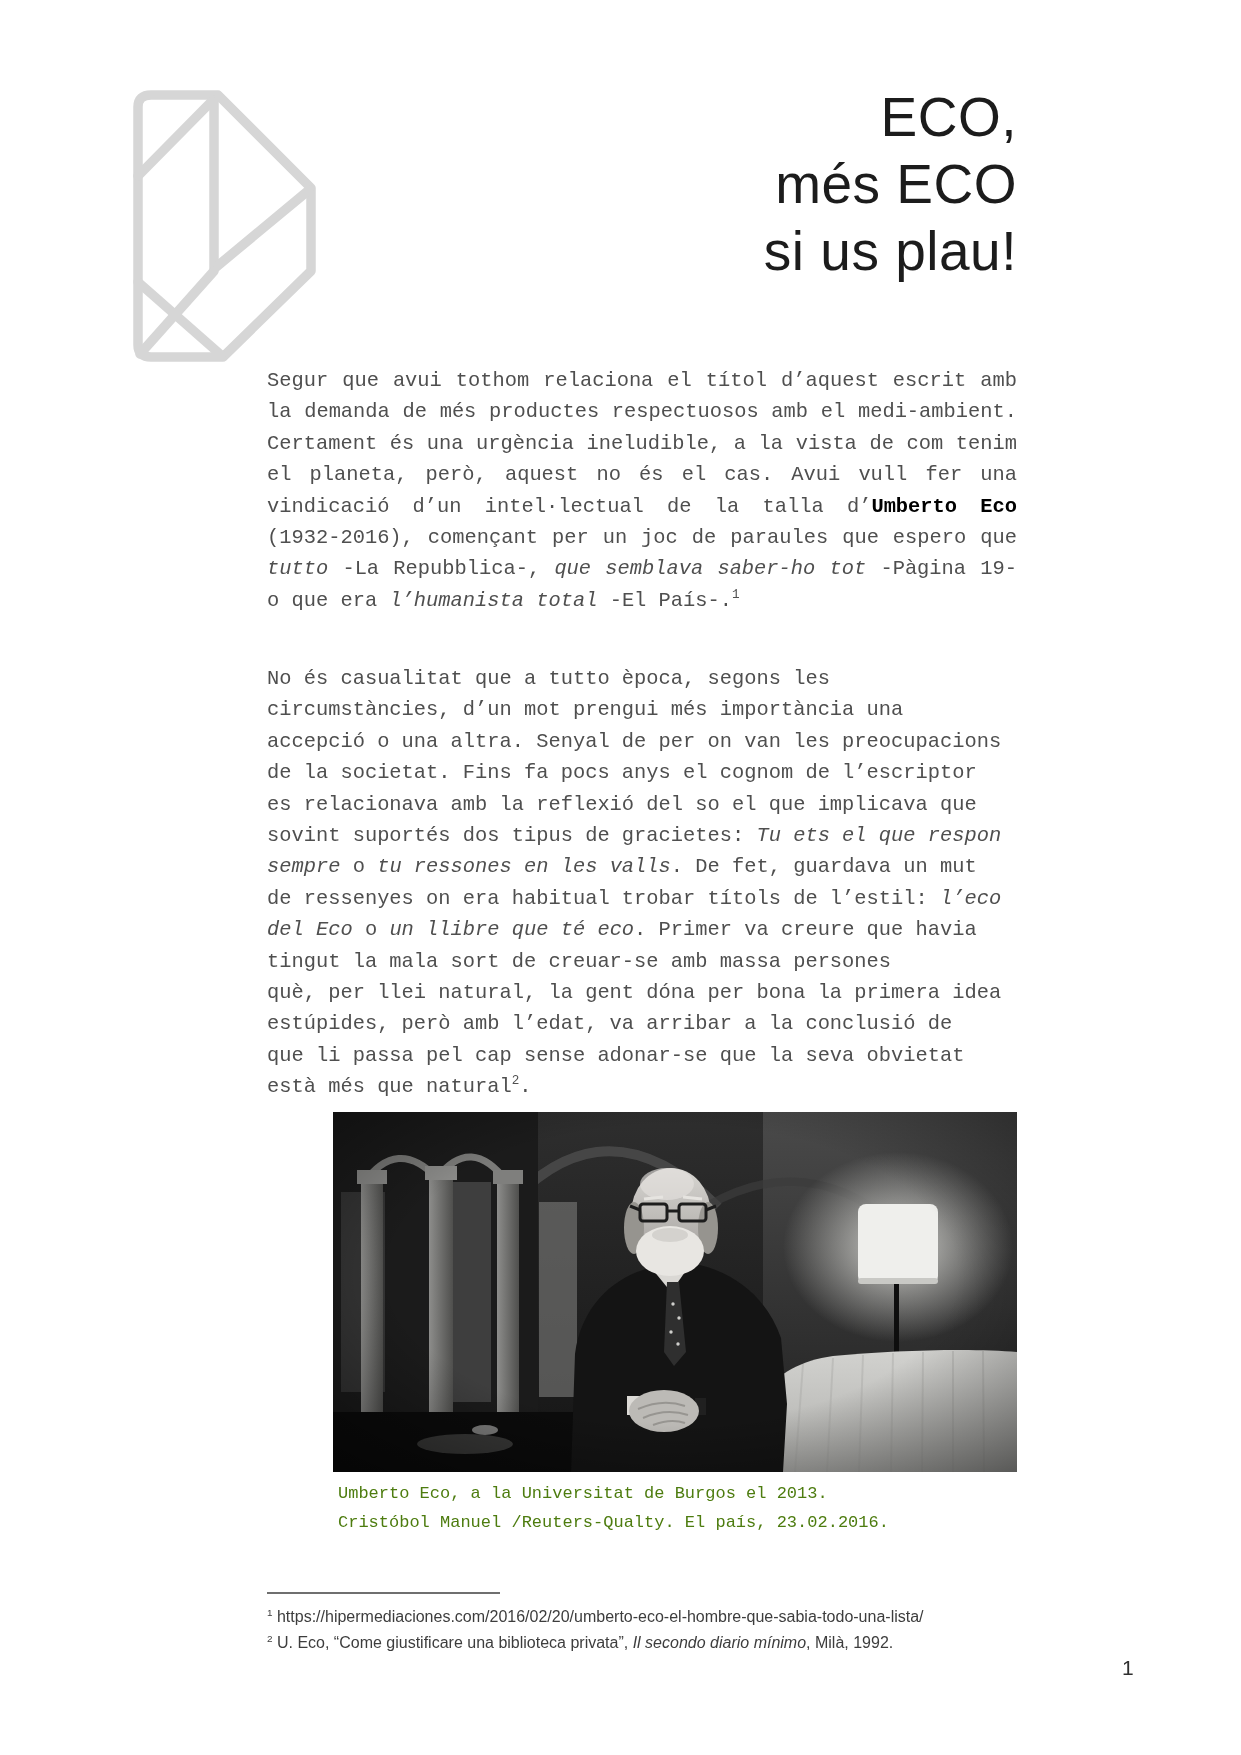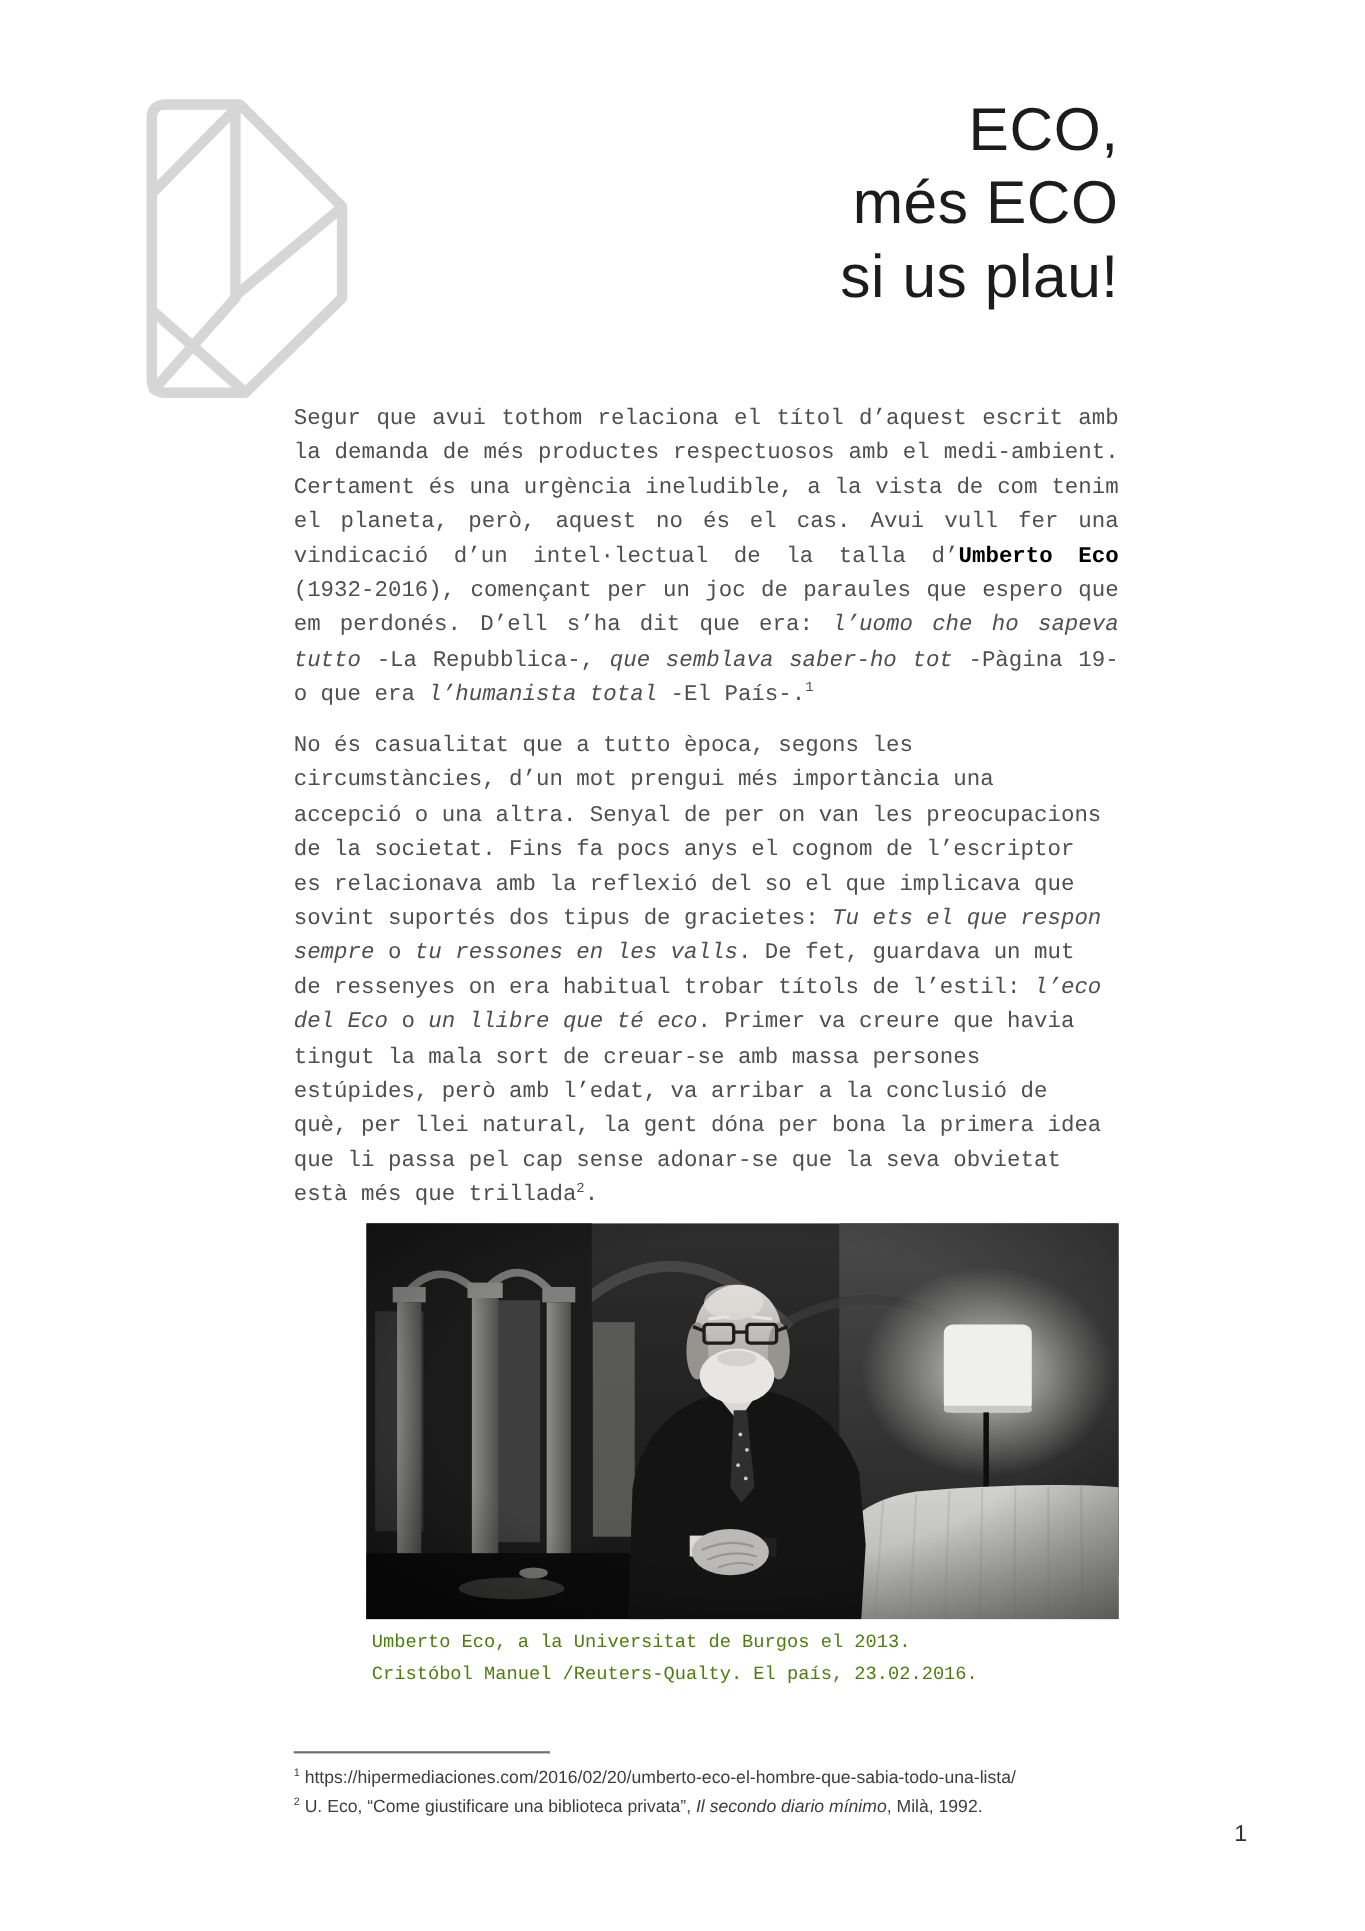--- a/index.html
+++ b/index.html
@@ -63,39 +63,38 @@
     <div>si us plau!</div>
   </div>
 
   <div class="para p1">
       <div class="tline"><span>Segur que avui tothom relaciona el títol d’aquest escrit amb</span></div>
       <div class="tline"><span>la demanda de més productes respectuosos amb el medi-ambient.</span></div>
       <div class="tline"><span>Certament és una urgència ineludible, a la vista de com tenim</span></div>
       <div class="tline"><span>el planeta, però, aquest no és el cas. Avui vull fer una</span></div>
       <div class="tline"><span>vindicació d’un intel·lectual de la talla d’</span><span class="b">Umberto Eco</span></div>
       <div class="tline"><span>(1932-2016), començant per un joc de paraules que espero que</span></div>
-      <div class="tline"><span>em perdonés. D’ell s’ha dit que era: </span><span class="i">l’uomo che ho sapeva</span></div>
       <div class="tline"><span class="i">tutto</span><span> -La Repubblica-, </span><span class="i">que semblava saber-ho tot</span><span> -Pàgina 19-</span></div>
       <div class="tline"><span>o que era </span><span class="i">l’humanista total</span><span> -El País-.</span><span class="sup">1</span></div>
     </div>
   <div class="para p2">
       <div class="tline"><span>No és casualitat que a tutto època, segons les</span></div>
       <div class="tline"><span>circumstàncies, d’un mot prengui més importància una</span></div>
       <div class="tline"><span>accepció o una altra. Senyal de per on van les preocupacions</span></div>
       <div class="tline"><span>de la societat. Fins fa pocs anys el cognom de l’escriptor</span></div>
       <div class="tline"><span>es relacionava amb la reflexió del so el que implicava que</span></div>
       <div class="tline"><span>sovint suportés dos tipus de gracietes: </span><span class="i">Tu ets el que respon</span></div>
       <div class="tline"><span class="i">sempre</span><span> o </span><span class="i">tu ressones en les valls</span><span>. De fet, guardava un mut</span></div>
       <div class="tline"><span>de ressenyes on era habitual trobar títols de l’estil: </span><span class="i">l’eco</span></div>
       <div class="tline"><span class="i">del Eco</span><span> o </span><span class="i">un llibre que té eco</span><span>. Primer va creure que havia</span></div>
       <div class="tline"><span>tingut la mala sort de creuar-se amb massa persones</span></div>
+      <div class="tline"><span>què, per llei natural, la gent dóna per bona la primera idea</span></div>
       <div class="tline"><span>estúpides, però amb l’edat, va arribar a la conclusió de</span></div>
-      <div class="tline"><span>què, per llei natural, la gent dóna per bona la primera idea</span></div>
       <div class="tline"><span>que li passa pel cap sense adonar-se que la seva obvietat</span></div>
-      <div class="tline"><span>està més que trillada</span><span class="sup">2</span><span>.</span></div>
+      <div class="tline"><span>està més que natural</span><span class="sup">2</span><span>.</span></div>
     </div>
 
   <figure class="photo">
     <svg width="684" height="360" viewBox="0 0 684 360">
       <defs>
         <linearGradient id="gBg" x1="0" y1="0" x2="0" y2="1">
           <stop offset="0" stop-color="#2e2e2e"></stop>
             <stop offset="1" stop-color="#151515"></stop>
         </linearGradient>
         <linearGradient id="gWall" x1="0" y1="0" x2="0" y2="1">

